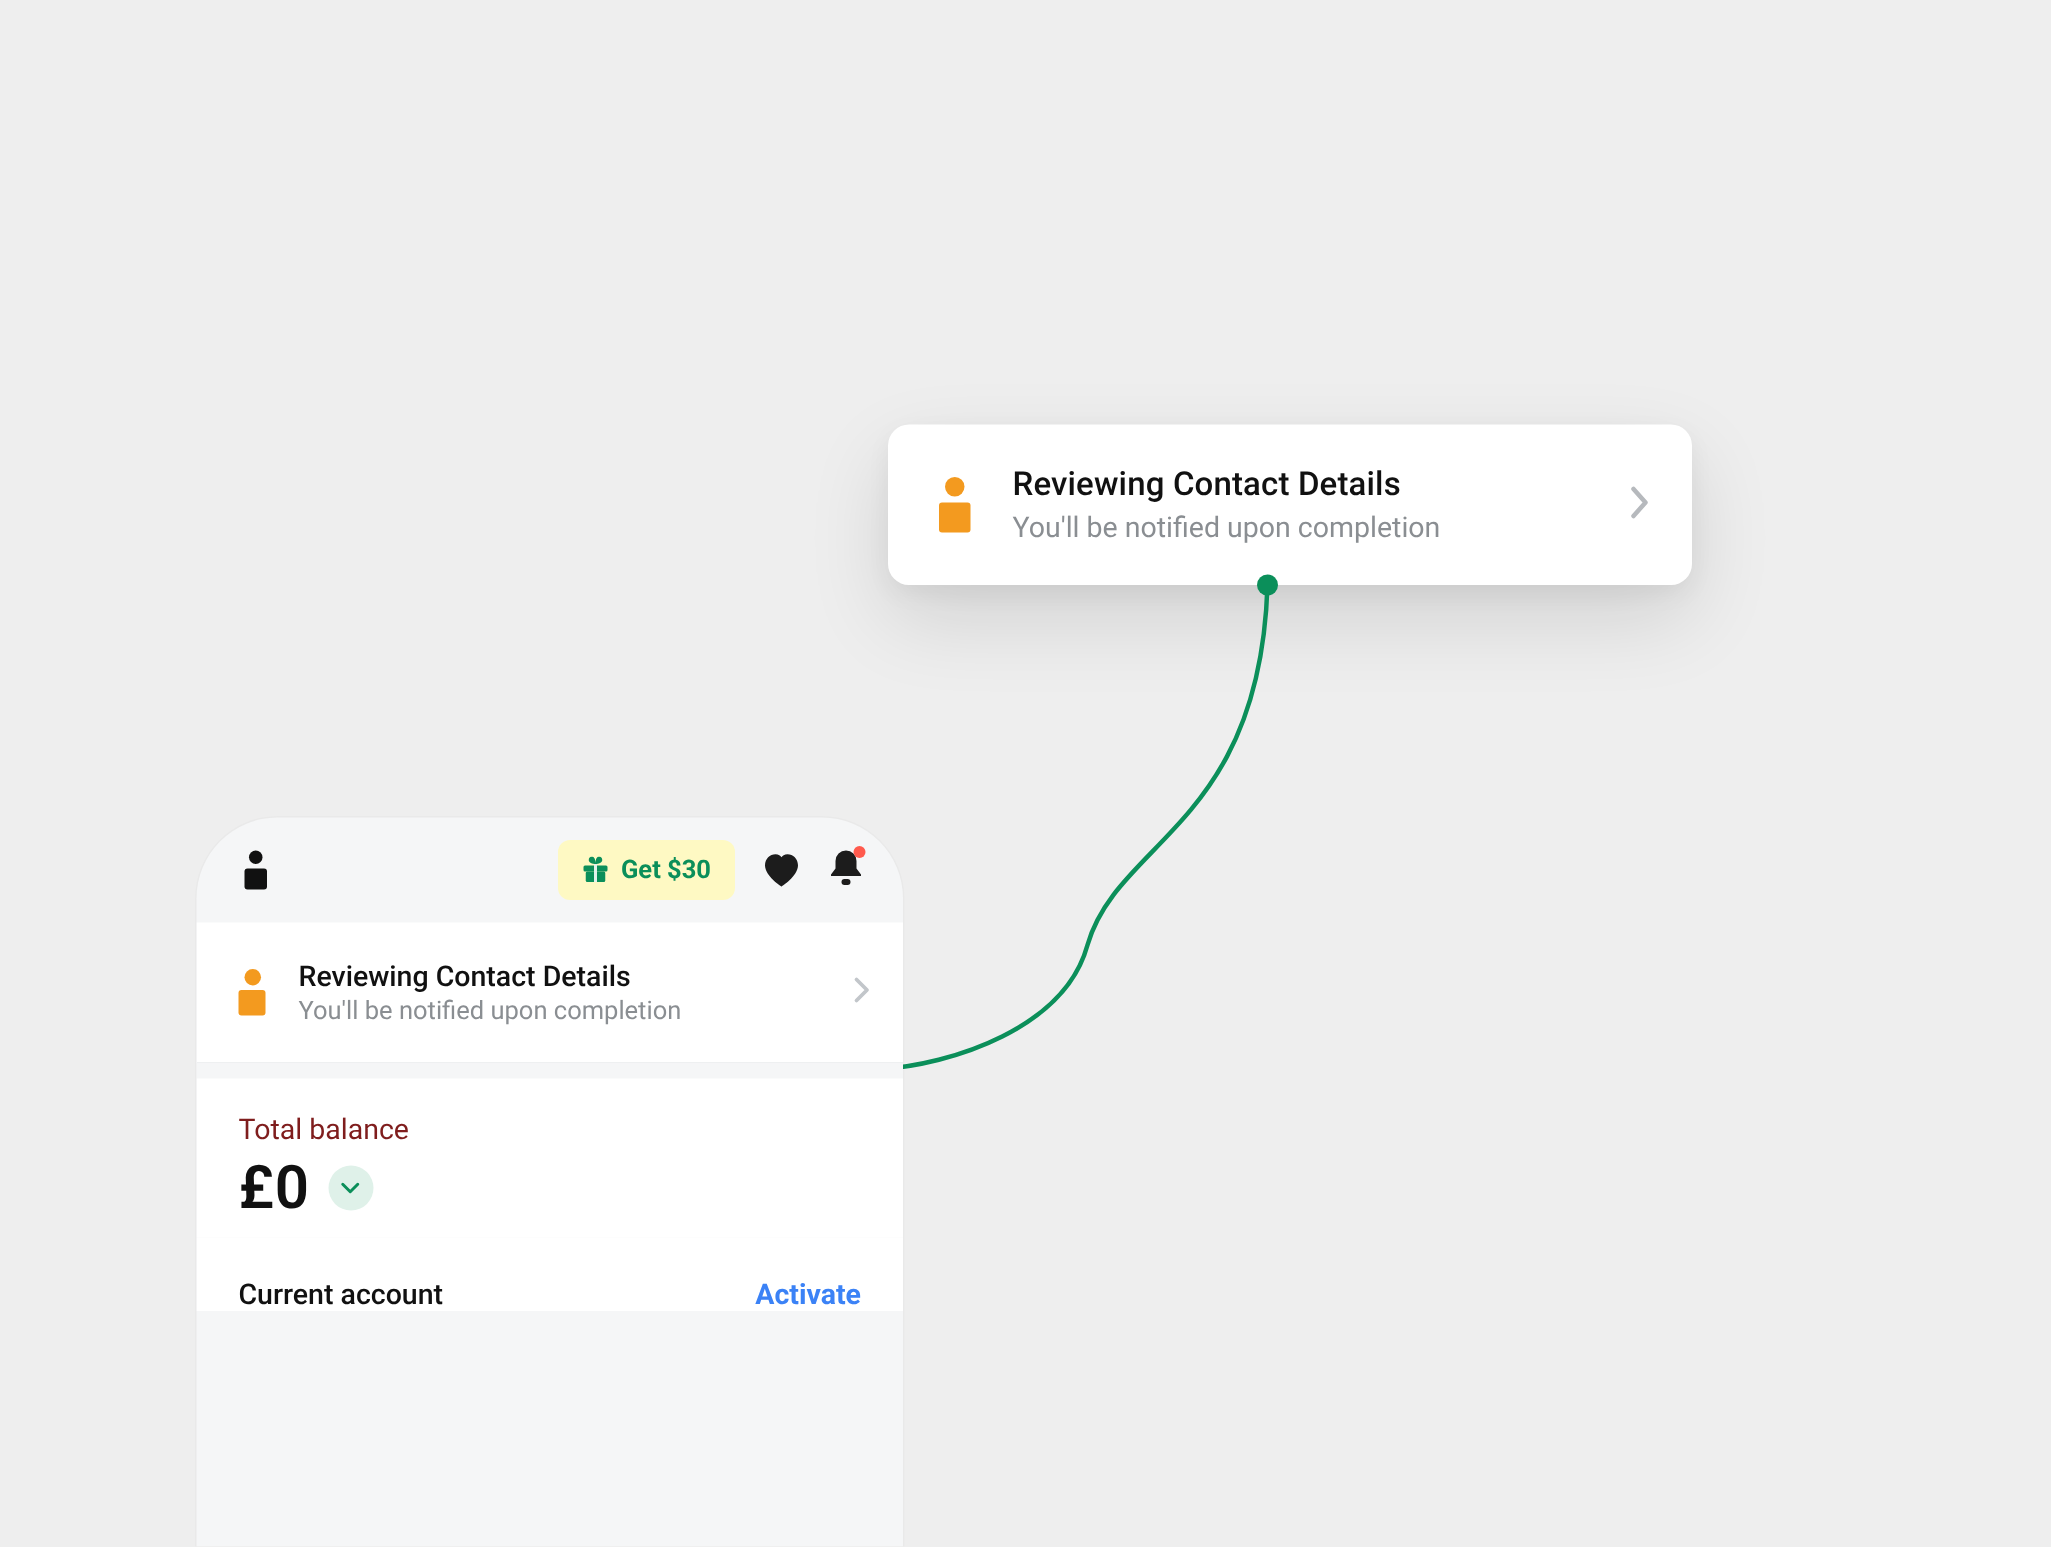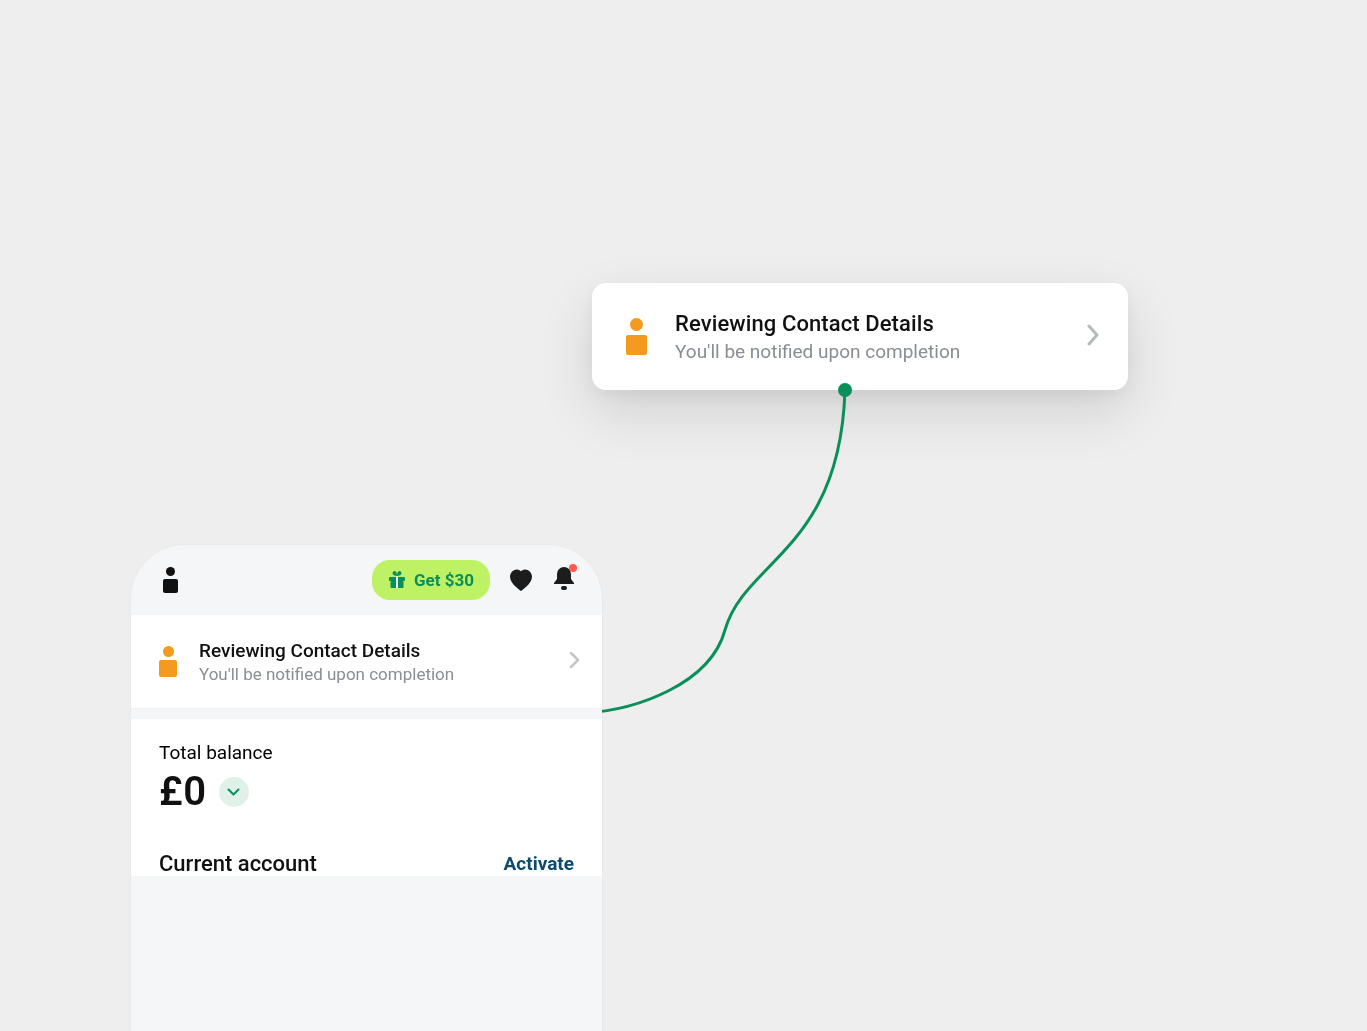--- a/index.html
+++ b/index.html
@@ -60,26 +60,26 @@
   .appbar {
     height: 70px;
     display:flex;
     align-items:center;
     padding: 0 26px 0 32px;
     gap: 18px;
   }
   .appbar .spacer { flex:1 1 auto; }
   .pill {
     display:flex; align-items:center; gap:8px;
-    background:#bef264;
+    background:#fef9c3;
     color:#0b8f5a;
     font-weight:700;
     font-size:17px;
     padding: 10px 16px;
-    border-radius:18px;
+    border-radius:8px;
   }
 
   
   .notice {
     background:#ffffff;
     height: 94px;
     display:flex;
     align-items:center;
     padding: 0 22px 0 28px;
     gap: 22px;
@@ -88,40 +88,40 @@
   .notice .texts { flex:1 1 auto; display:flex; flex-direction:column; gap:2px; }
   .notice .title { font-size:19px; font-weight:500; color:#111; }
   .notice .subtitle { font-size:17px; color:#8a8e92; }
   .notice .chev { color:#c2c6ca; }
 
   
   .balance {
     background:#ffffff;
     padding: 22px 28px 10px 28px;
   }
-  .balance .label { font-size:19px; color:#000000; }
+  .balance .label { font-size:19px; color:#7f1d1d; }
   .balance .amount-row { display:flex; align-items:center; gap:12px; margin-top:4px; }
   .balance .amount { font-size:40px; font-weight:600; color:#111; letter-spacing:0.5px; }
   .balance .chev-circle {
     width:30px; height:30px; border-radius:50%;
     background:#dff1e9;
     display:flex; align-items:center; justify-content:center;
     color:#0b8f5a;
   }
 
   
   .account-row {
     background:#ffffff;
     display:flex;
     align-items:center;
     justify-content:space-between;
     padding: 26px 28px 0 28px;
   }
-  .account-row .name { font-size:22px; color:#111; font-weight:500; }
-  .account-row .action { font-size:19px; color:#0c4a6e; font-weight:700; }
+  .account-row .name { font-size:19px; color:#111; font-weight:500; }
+  .account-row .action { font-size:19px; color:#3b82f6; font-weight:700; }
 
   
   .connector {
     position:absolute;
     left:575px; top:380px;
     width:300px; height:350px;
     pointer-events:none;
   }
 
   

